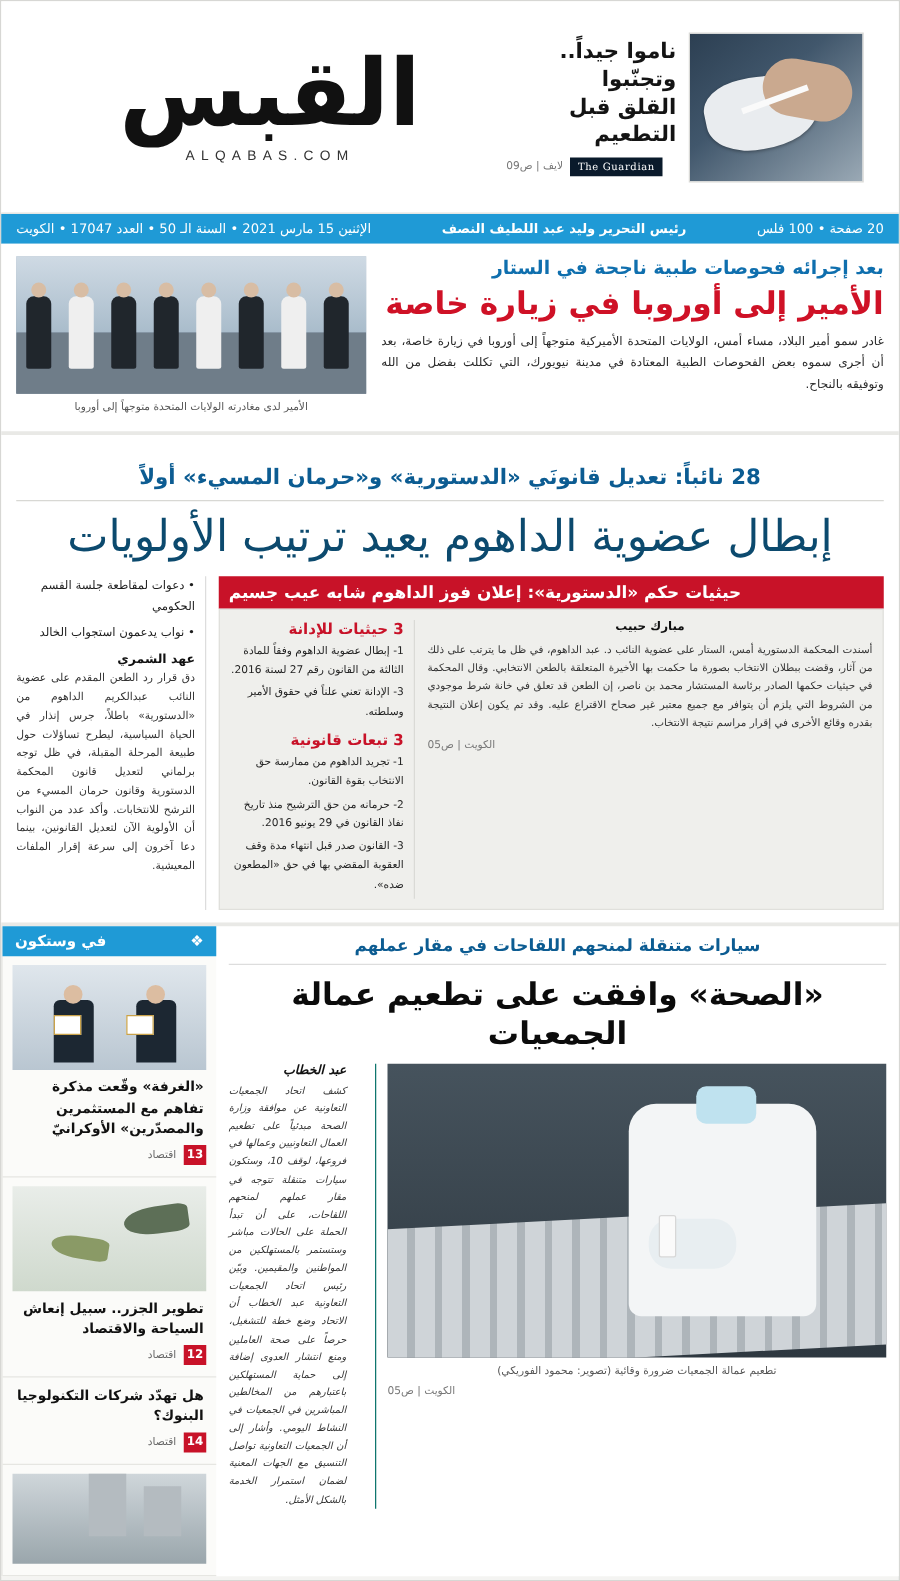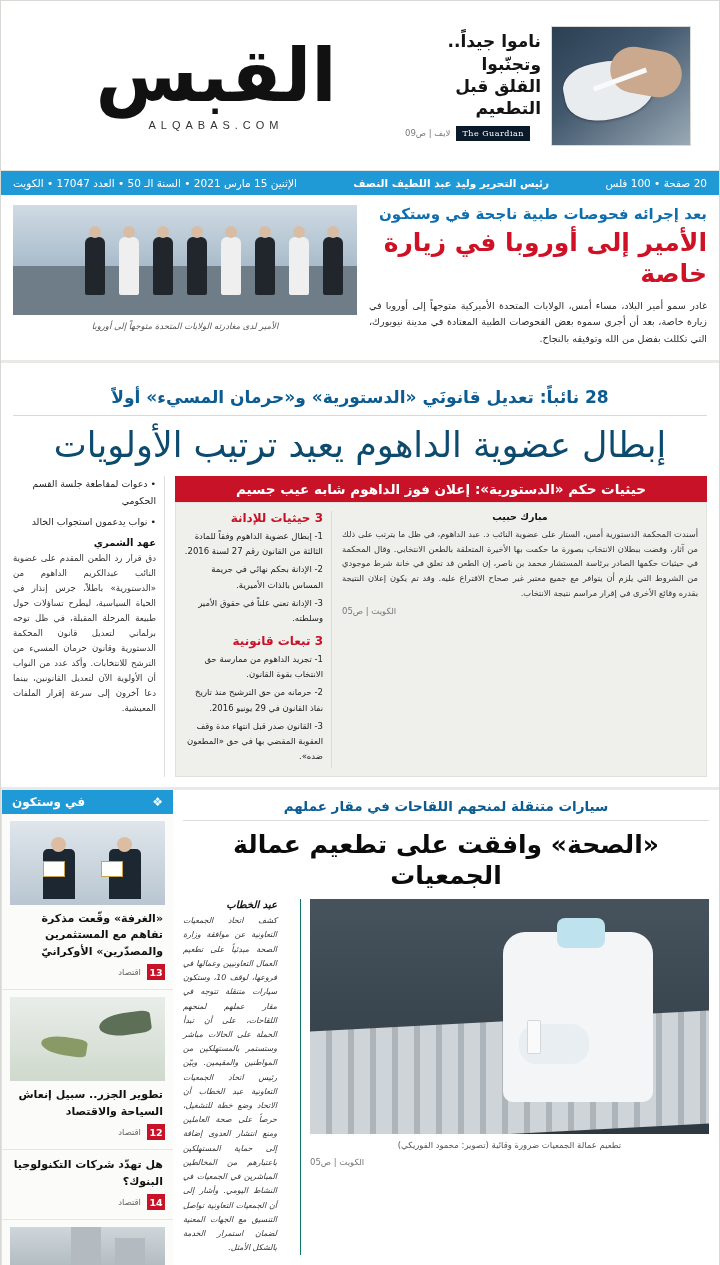--- a/index.html
+++ b/index.html
@@ -110,21 +110,21 @@
   .infobar .left-seg { display: flex; gap: 14px; align-items: center; }
 
   
   .topstory {
     background: #fff;
     padding: 10px 12px 12px 12px;
     display: flex; gap: 12px;
     border-bottom: 3px solid #e9e9e6;
   }
   .topstory-photo {
-    width: 344px; flex: none; font-style: italic;
+    width: 280px; flex: none;
   }
   .photo-box {
     width: 100%; height: 110px;
     background: linear-gradient(180deg,#b9c6d2 0%,#8fa2b3 55%,#5d6f80 100%);
     position: relative; overflow: hidden;
   }
   .photo-box .sky {
     position: absolute; inset: 0 0 45% 0;
     background: linear-gradient(180deg,#cfdae4,#a9bccb);
   }
@@ -174,21 +174,21 @@
     width: 152px; flex: none; border-right: 1px solid #ddd; padding-right: 8px;
     text-align: right;
   }
   .side-bullets { font-size: 9.4px; color: #1d1d1d; line-height: 1.8; }
   .side-bullets .b { margin-bottom: 4px; }
   .side-sub { font-size: 10px; font-weight: bold; color: #111; margin: 6px 0 3px; text-align: right; }
   .side-body { font-size: 8.6px; color: #333; line-height: 1.75; text-align: justify; }
 
   .redbar {
     background: #c81228; color: #fff; font-size: 13.5px; font-weight: bold;
-    padding: 5px 8px; text-align: center;
+    padding: 5px 8px; text-align: left;
   }
   .grey-panel {
     background: #efefec; border: 1px solid #e0e0dc; padding: 8px;
     display: flex; gap: 10px;
   }
   .gp-col { flex: 1; text-align: right; }
   .gp-col.narrow { width: 148px; flex: none; border-right: 1px solid #dadad6; padding-right: 8px;}
   .gp-title { color: #c81228; font-size: 12px; font-weight: bold; margin-bottom: 4px; }
   .gp-list { font-size: 8.5px; color: #222; line-height: 1.8; }
   .gp-list .li { margin-bottom: 3px; }
@@ -304,21 +304,21 @@
   </div>
 
   <div class="infobar">
     <div class="seg right-seg">20 صفحة • 100 فلس</div>
     <div class="seg mid">رئيس التحرير وليد عبد اللطيف النصف</div>
     <div class="seg left-seg">الإثنين 15 مارس 2021 • السنة الـ 50 • العدد 17047 • الكويت</div>
   </div>
 
   <div class="topstory">
     <div class="topstory-text">
-      <div class="kicker-blue">بعد إجرائه فحوصات طبية ناجحة في وستكون</div>
+      <div class="kicker-blue">بعد إجرائه فحوصات طبية ناجحة في الستار</div>
       <div class="head-red">الأمير إلى أوروبا في زيارة خاصة</div>
       <div class="body-sm">غادر سمو أمير البلاد، مساء أمس، الولايات المتحدة الأميركية متوجهاً إلى أوروبا في زيارة خاصة، بعد أن أجرى سموه بعض الفحوصات الطبية المعتادة في مدينة نيويورك، التي تكللت بفضل من الله وتوفيقه بالنجاح.</div>
     </div>
     <div class="topstory-photo">
       <div class="photo-box">
         <div class="sky"></div>
         <div class="ground"></div>
         <div class="fig" style="right:14px"></div>
         <div class="fig w" style="right:48px"></div>
         <div class="fig" style="right:82px"></div>
@@ -341,21 +341,20 @@
         <div class="grey-panel">
           <div class="gp-col">
             <div class="gp-author">مبارك حبيب</div>
             <div class="gp-body">أسندت المحكمة الدستورية أمس، الستار على عضوية النائب د. عبد الداهوم، في ظل ما يترتب على ذلك من آثار، وقضت ببطلان الانتخاب بصورة ما حكمت بها الأخيرة المتعلقة بالطعن الانتخابي. وقال المحكمة في حيثيات حكمها الصادر برئاسة المستشار محمد بن ناصر، إن الطعن قد تعلق في خانة شرط موجودي من الشروط التي يلزم أن يتوافر مع جميع معتبر غير صحاح الاقتراع عليه. وقد تم يكون إعلان النتيجة بقدره وقائع الأخرى في إقرار مراسم نتيجة الانتخاب.</div>
             <div class="tagline">الكويت | ص05</div>
           </div>
           <div class="gp-col narrow">
             <div class="gp-title">3 حيثيات للإدانة</div>
             <div class="gp-list">
               <div class="li">1- إبطال عضوية الداهوم وفقاً للمادة الثالثة من القانون رقم 27 لسنة 2016.</div>
-              <div class="li">2- الإدانة بحكم نهائي في جريمة المساس بالذات الأميرية.</div>
               <div class="li">3- الإدانة تعني علناً في حقوق الأمير وسلطته.</div>
             </div>
             <div class="gp-title" style="margin-top:7px">3 تبعات قانونية</div>
             <div class="gp-list">
               <div class="li">1- تجريد الداهوم من ممارسة حق الانتخاب بقوة القانون.</div>
               <div class="li">2- حرمانه من حق الترشيح منذ تاريخ نفاذ القانون في 29 يونيو 2016.</div>
               <div class="li">3- القانون صدر قبل انتهاء مدة وقف العقوبة المقضي بها في حق «المطعون ضده».</div>
             </div>
           </div>
         </div>

